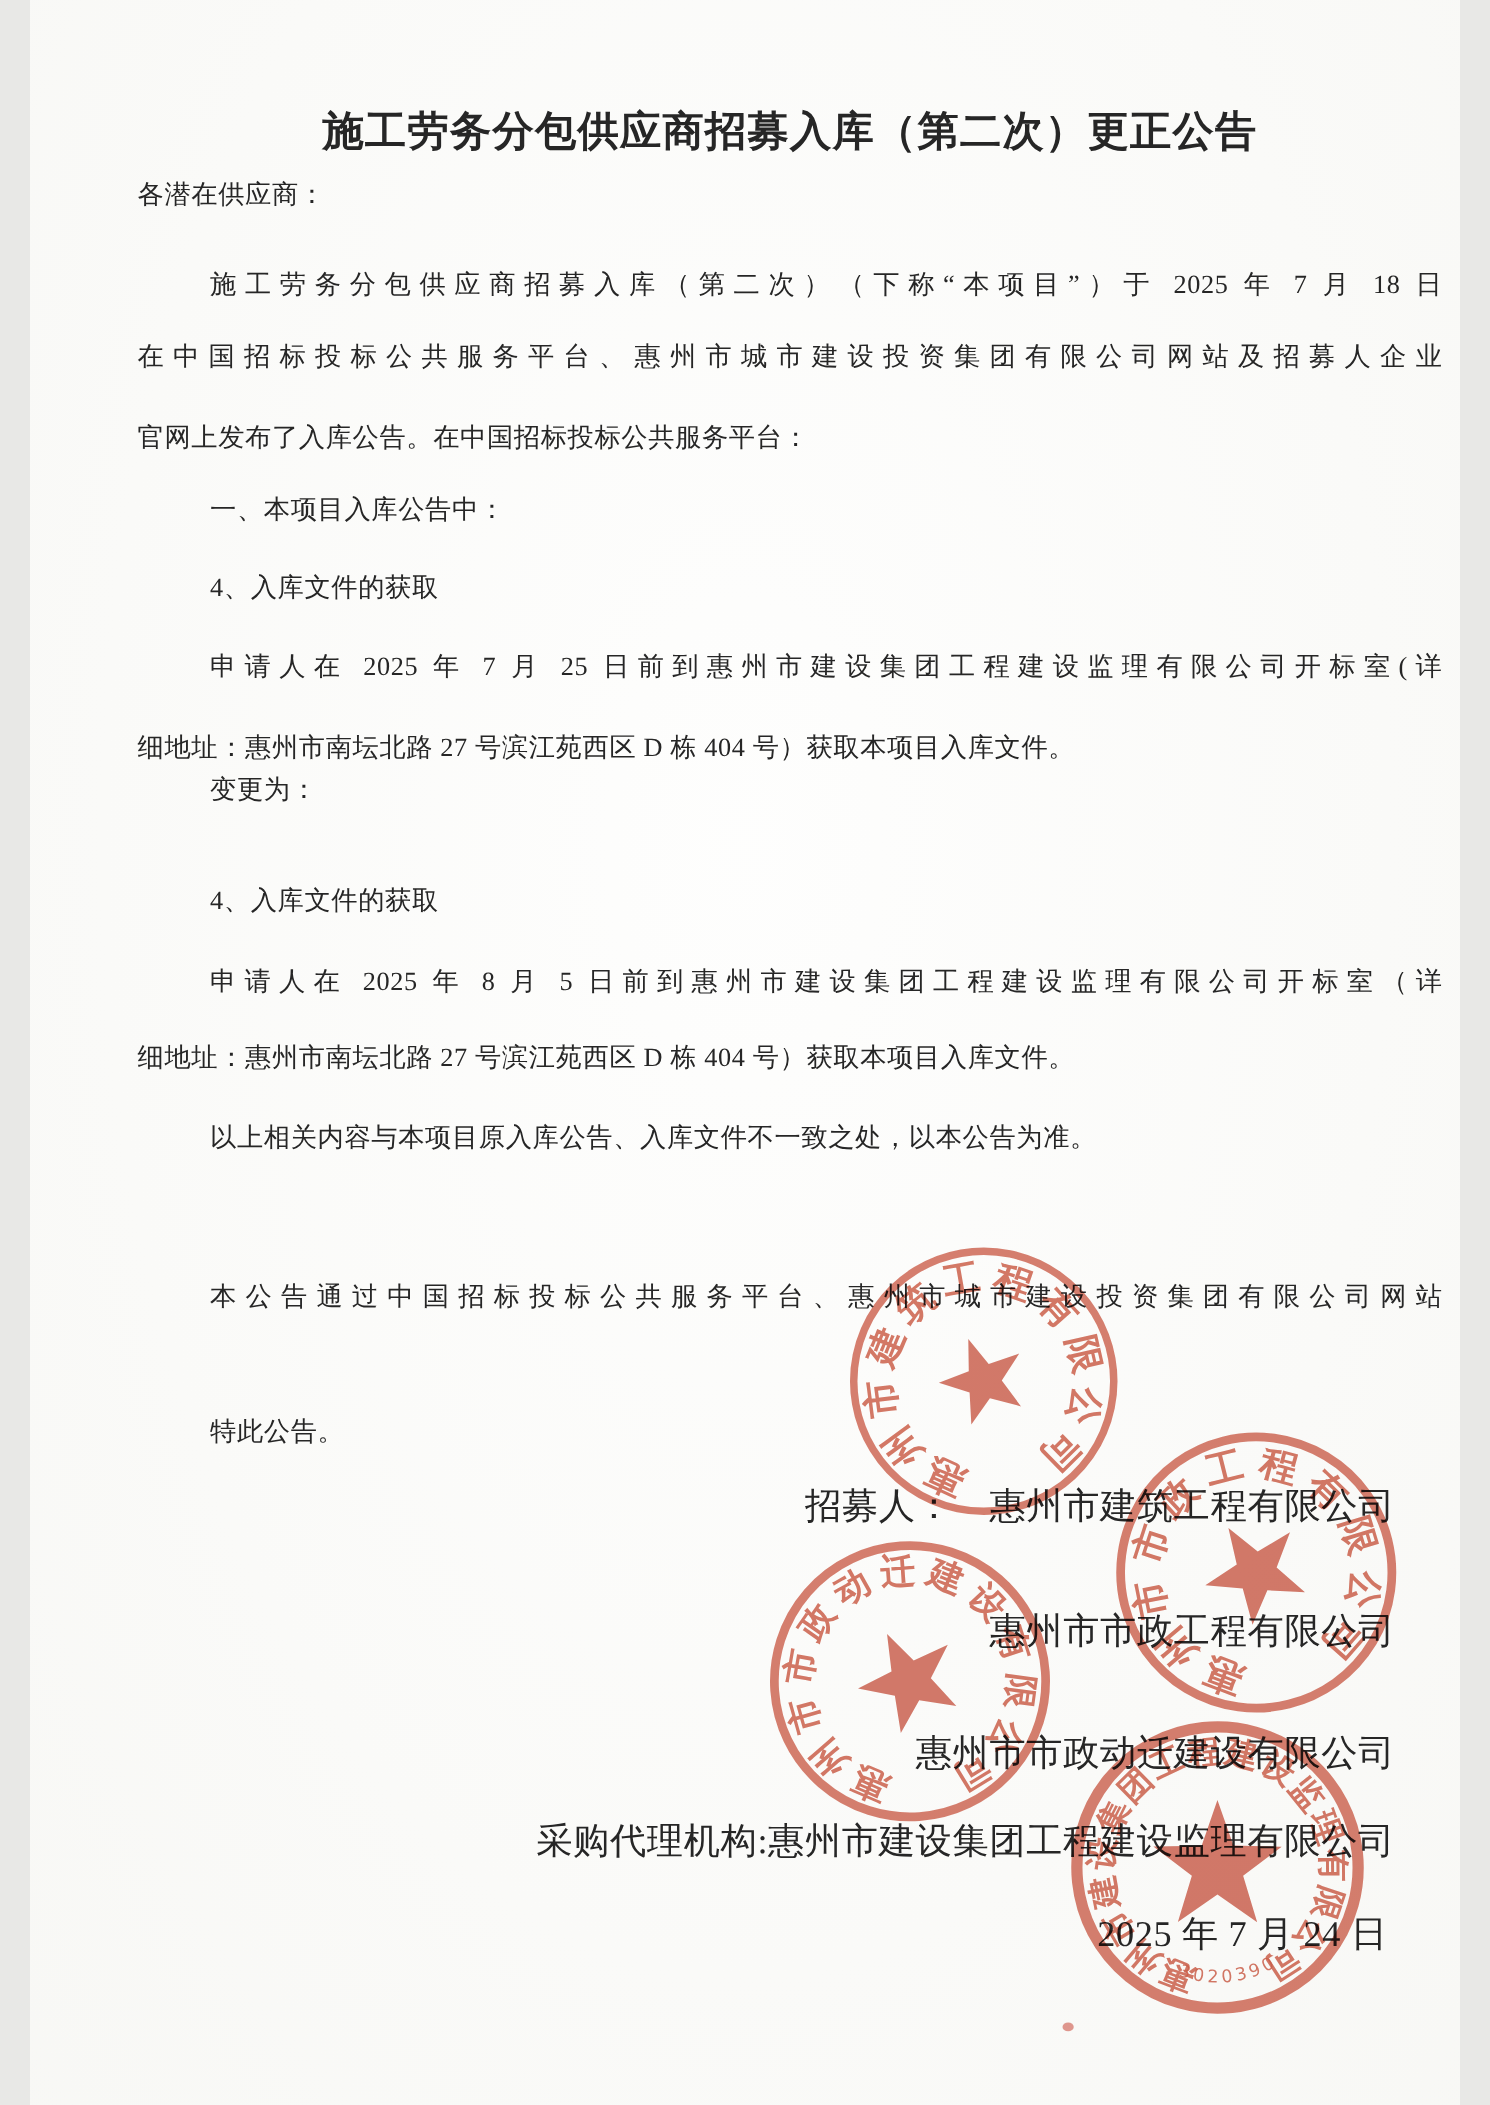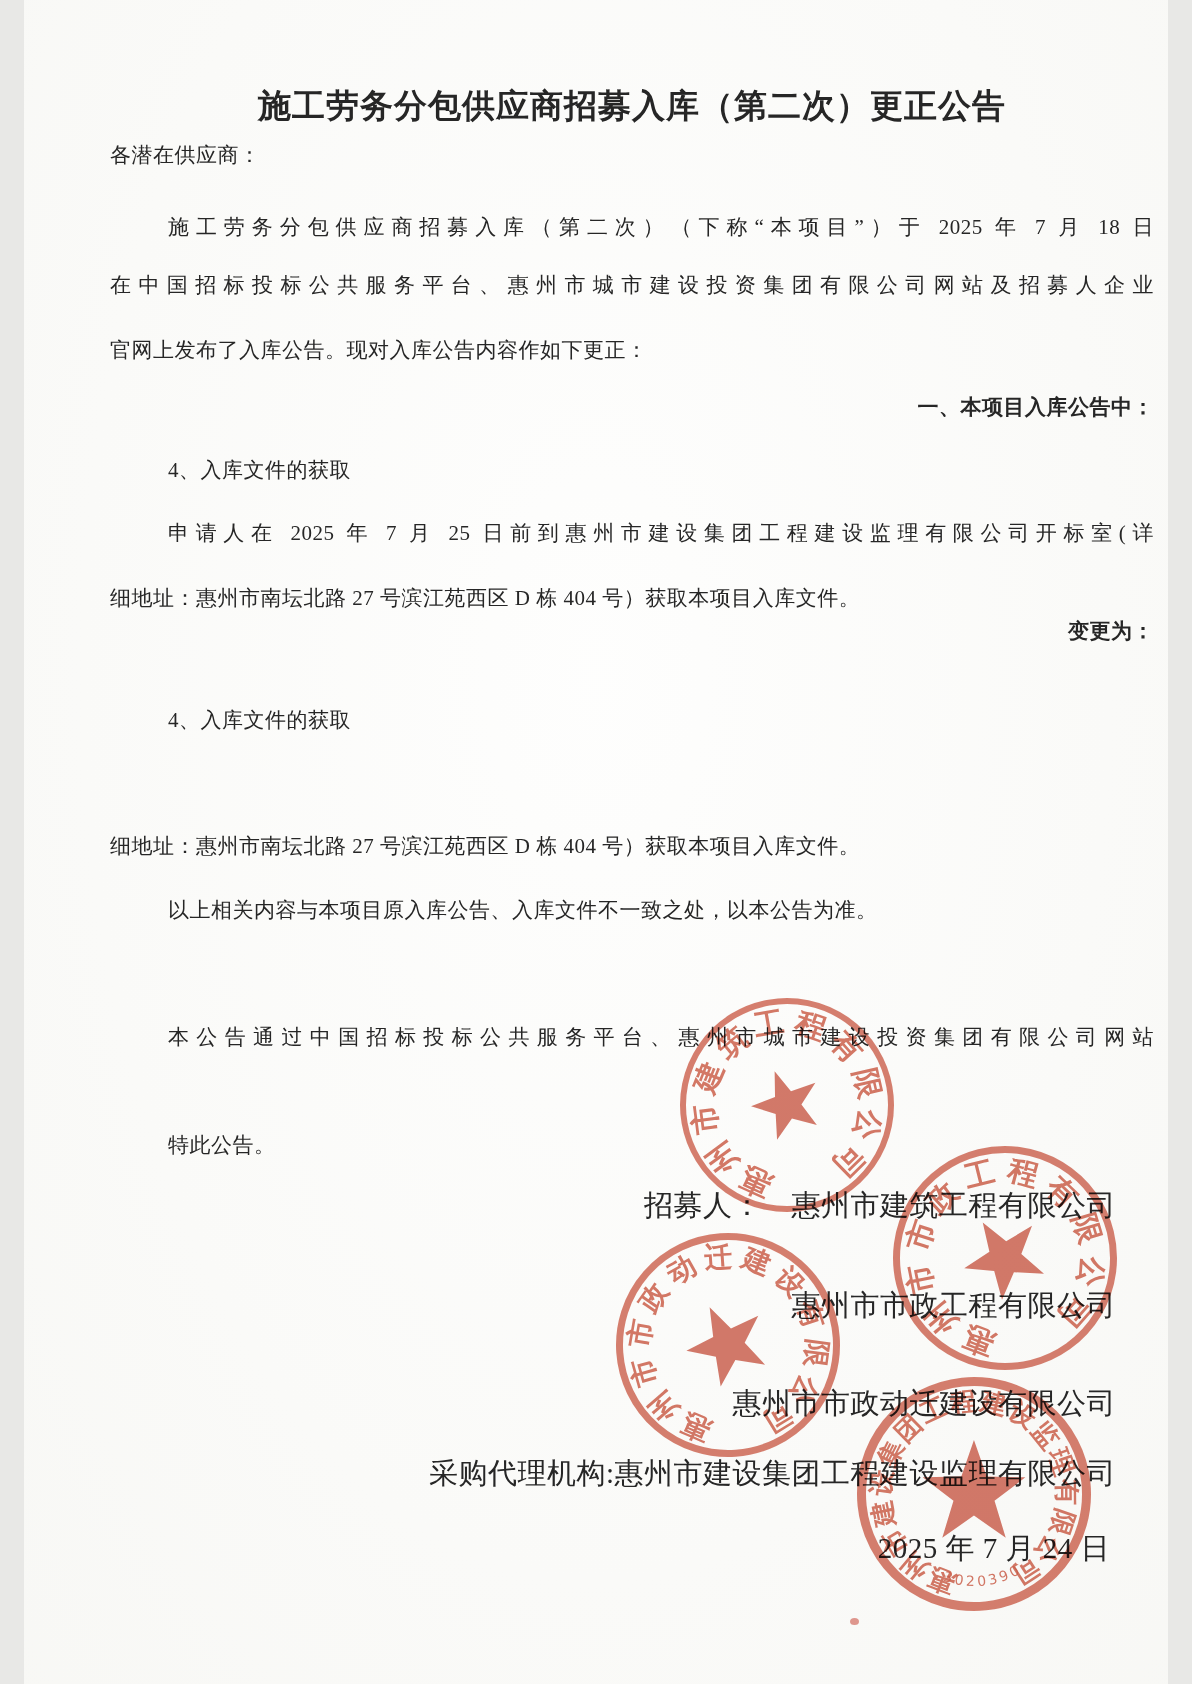--- a/index.html
+++ b/index.html
@@ -26,21 +26,21 @@
   .tline {
     position: absolute;
     left: 86px; width: 1044px;
     height: 46px; line-height: 46px;
     font-size: 21px;
     white-space: nowrap;
     letter-spacing: 0.5px;
   }
   .fill { text-align: justify; text-align-last: justify; }
   .ind  { text-indent: 58px; }
-  .bold { font-weight: 700; text-align: right; }
+  .bold { font-weight: 400; }
   .sig {
     position: absolute;
     right: 52px;
     height: 46px; line-height: 46px;
     font-size: 29px;
     white-space: nowrap;
     letter-spacing: 0.5px;
   }
   .stamp {
     position: absolute;
@@ -57,27 +57,28 @@
 </head>
 <body>
 
 <div class="page">
 
   <div class="doc-title">施工劳务分包供应商招募入库（第二次）更正公告</div>
 
   <div class="tline" style="top:132px">各潜在供应商：</div>
   <div class="tline fill ind" style="top:204px">施工劳务分包供应商招募入库（第二次）（下称“本项目”）于 2025 年 7 月 18 日</div>
   <div class="tline fill" style="top:262px">在中国招标投标公共服务平台、惠州市城市建设投资集团有限公司网站及招募人企业</div>
-  <div class="tline" style="top:327px">官网上发布了入库公告。现对入库公告内容作如下更正：</div>
+  <div class="tline" style="top:327px">官网上发布了入库公告。在中国招标投标公共服务平台：</div>
   <div class="tline bold ind" style="top:384px">一、本项目入库公告中：</div>
   <div class="tline ind" style="top:447px">4、入库文件的获取</div>
   <div class="tline fill ind" style="top:510px">申请人在 2025 年 7 月 25 日前到惠州市建设集团工程建设监理有限公司开标室(详</div>
   <div class="tline" style="top:575px">细地址：惠州市南坛北路 27 号滨江苑西区 D 栋 404 号）获取本项目入库文件。</div>
   <div class="tline bold ind" style="top:608px">变更为：</div>
   <div class="tline ind" style="top:697px">4、入库文件的获取</div>
+  <div class="tline fill ind" style="top:762px">申请人在 2025 年 8 月 5 日前到惠州市建设集团工程建设监理有限公司开标室（详</div>
   <div class="tline" style="top:823px">细地址：惠州市南坛北路 27 号滨江苑西区 D 栋 404 号）获取本项目入库文件。</div>
   <div class="tline fill ind" style="top:1014px">本公告通过中国招标投标公共服务平台、惠州市城市建设投资集团有限公司网站</div>
   <div class="tline ind" style="top:887px">以上相关内容与本项目原入库公告、入库文件不一致之处，以本公告为准。</div>
   <div class="tline ind" style="top:1122px">特此公告。</div>
 
   <div class="sig" style="top:1182px">招募人：　惠州市建筑工程有限公司</div>
   <div class="sig" style="top:1282px">惠州市市政工程有限公司</div>
   <div class="sig" style="top:1380px">惠州市市政动迁建设有限公司</div>
   <div class="sig" style="top:1450px">采购代理机构:惠州市建设集团工程建设监理有限公司</div>
   <div class="sig" style="top:1525px; right:58px">2025 年 7 月 24 日</div>

